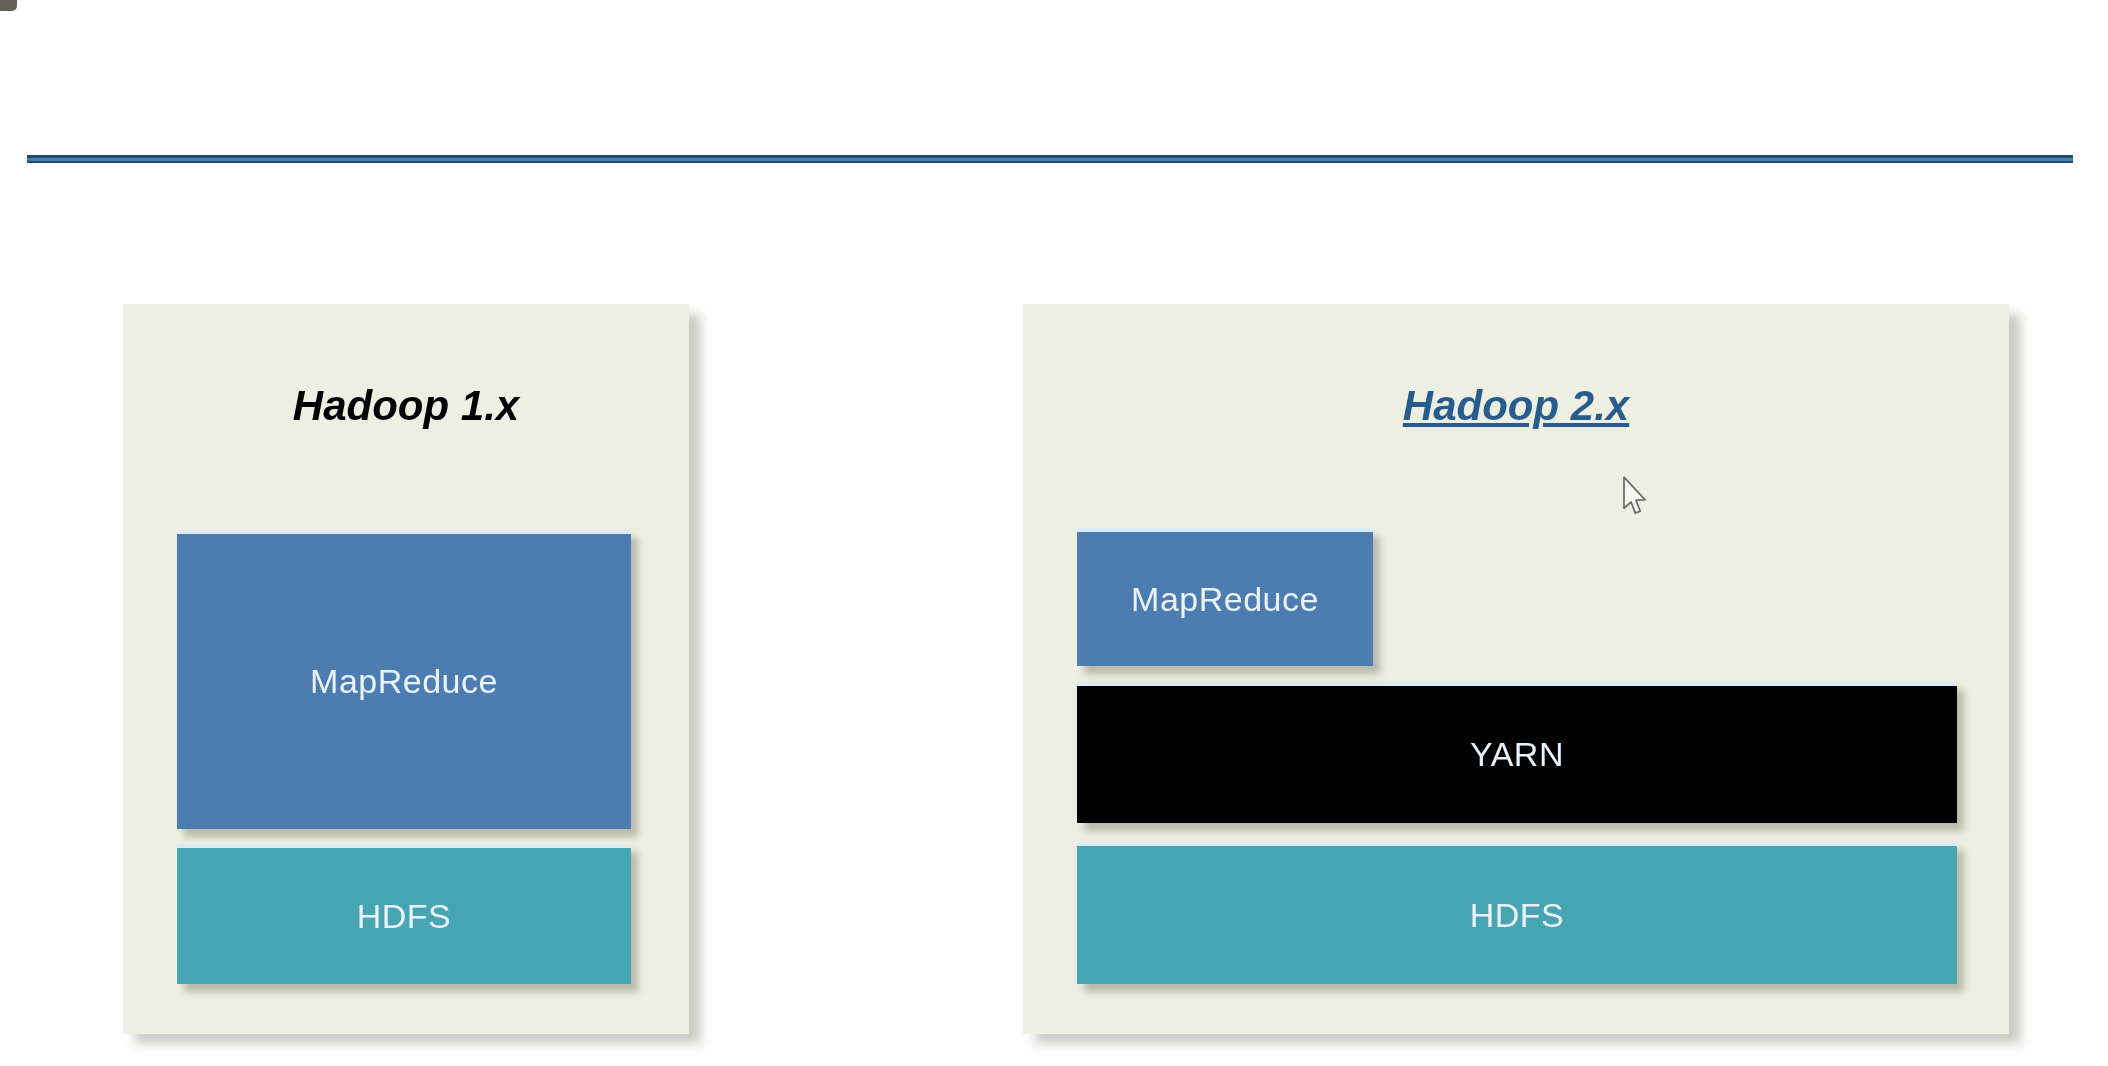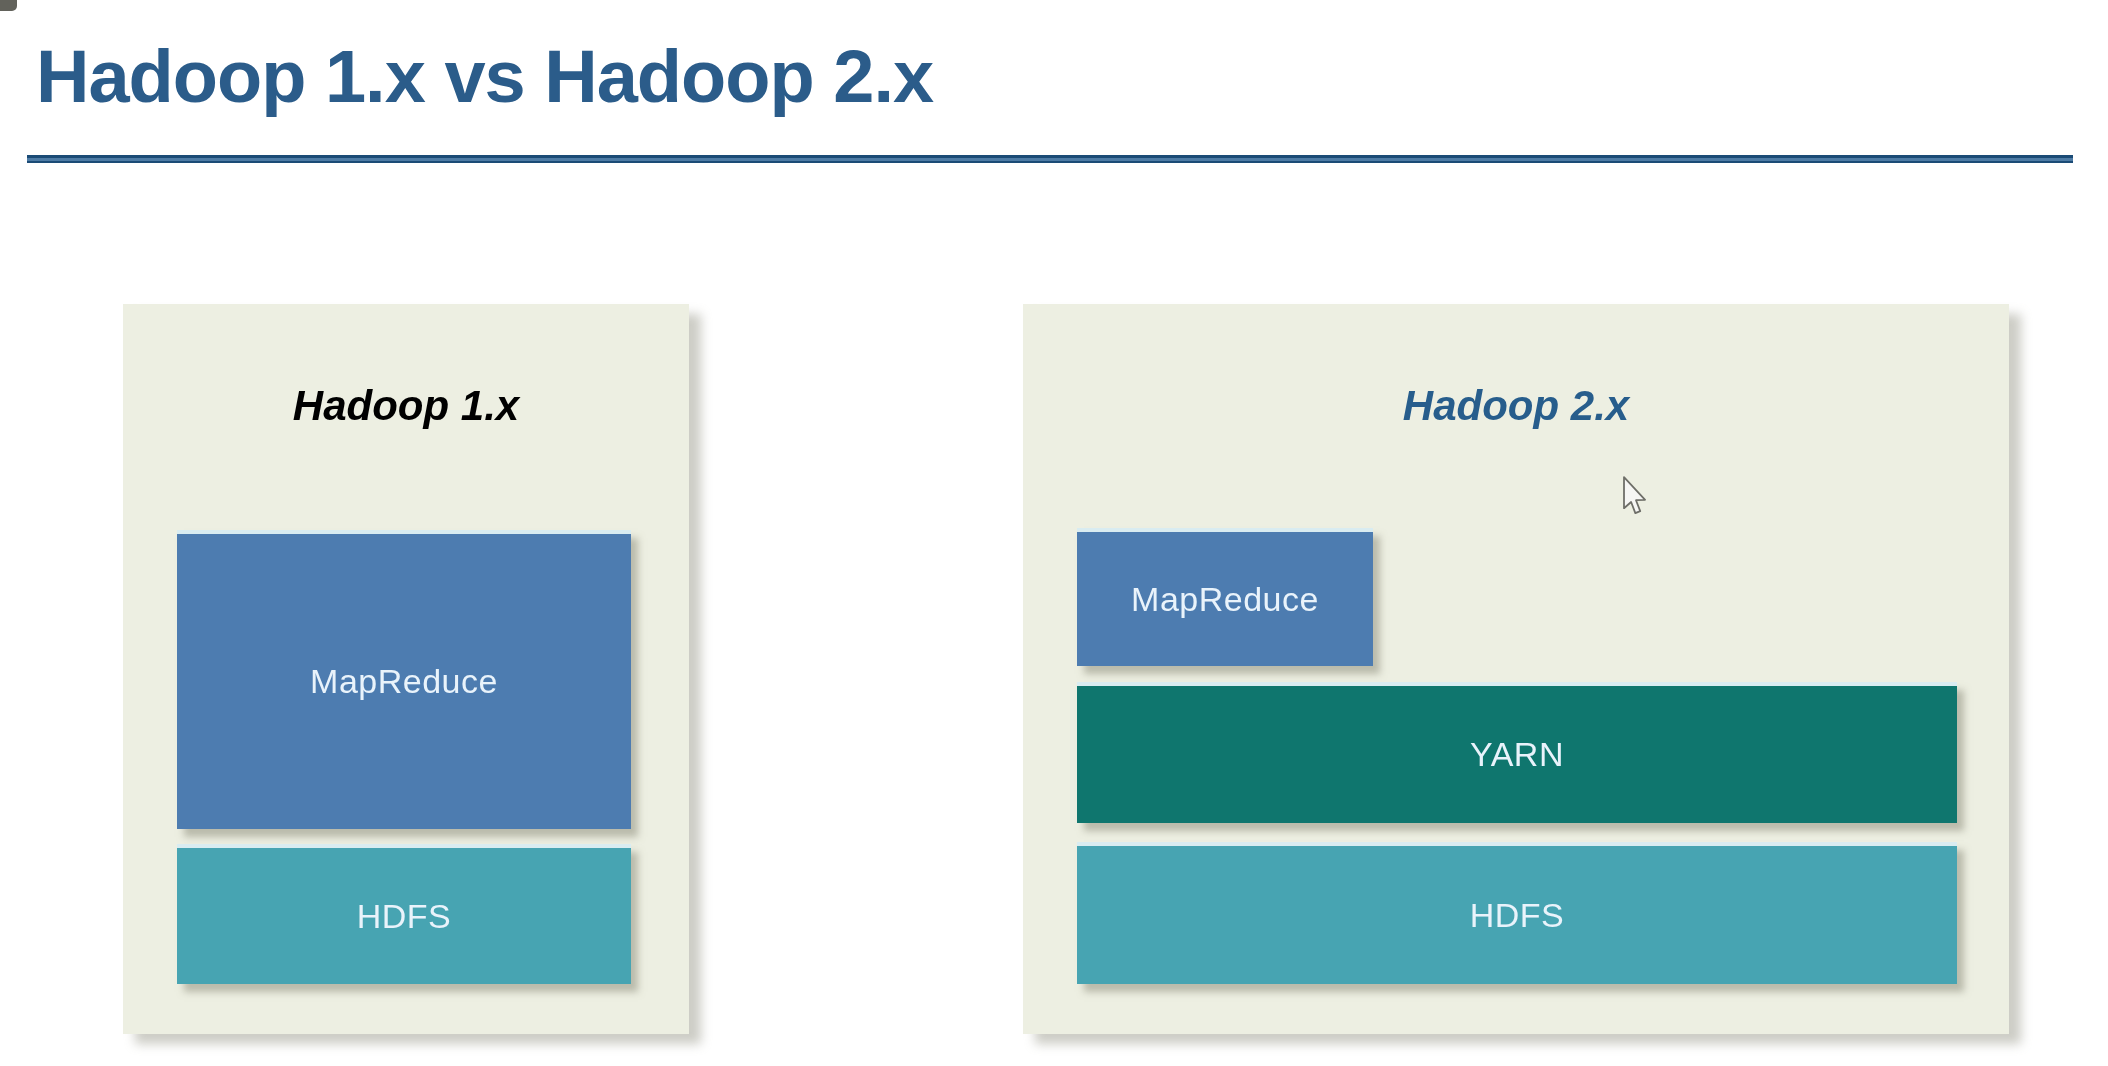--- a/index.html
+++ b/index.html
@@ -105,49 +105,48 @@
     filter: blur(0.5px);
   }
 </style>
 </head>
 <body>
 
 <div class="slide">
 
   <div class="corner-artifact"></div>
 
-  <div class="main-title" style="color: rgb(43, 92, 138);">Hadoop 1.x vs Hadoop 2.x</div>
 
   <div class="title-rule" style="background-color: rgb(27, 75, 118);">
     <div class="title-rule-inner" style="background-color: rgb(77, 123, 165);"></div>
   </div>
 
   <div class="panel panel-1x" style="background-color: rgb(237, 239, 226);">
 
     <div class="panel-title" style="color: #000000;">Hadoop 1.x</div>
 
     <div class="block blk-mr-1x" style="background-color: rgb(77, 124, 176); border-top-color: rgb(217, 236, 241);">
       <span style="color: rgb(233, 243, 251);">MapReduce</span>
     </div>
 
     <div class="block blk-hdfs-1x" style="background-color: rgb(71, 164, 178); border-top-color: rgb(217, 236, 241);">
       <span style="color: rgb(233, 243, 251);">HDFS</span>
     </div>
   </div>
 
   <div class="panel panel-2x" style="background-color: rgb(237, 239, 226);">
 
-    <div class="panel-title" style="color: rgb(39, 93, 140);">Hadoop 2.x</div>
+    <div class="panel-title" style="color: rgb(39, 93, 140); text-decoration: underline;">Hadoop 2.x</div>
 
     <div class="block blk-mr-2x" style="background-color: rgb(77, 124, 176); border-top-color: rgb(217, 236, 241);">
       <span style="color: rgb(233, 243, 251);">MapReduce</span>
     </div>
 
 
-    <div class="block blk-yarn-2x" style="background-color: #0f766e; border-top-color: rgb(217, 236, 241);">
+    <div class="block blk-yarn-2x" style="background-color: #000000; border-top-color: rgb(217, 236, 241);">
       <span style="color: rgb(233, 243, 251);">YARN</span>
     </div>
 
     <div class="block blk-hdfs-2x" style="background-color: rgb(71, 164, 178); border-top-color: rgb(217, 236, 241);">
       <span style="color: rgb(233, 243, 251);">HDFS</span>
     </div>
   </div>
 
   <svg class="cursor" viewBox="0 0 24 36" xmlns="http://www.w3.org/2000/svg">
     <path d="M3,1 L3,29 L9.4,23.4 L13.2,33.4 L17.6,31.6 L13.8,21.8 L22,21.4 Z" fill="#f6f6f4" stroke="#6e6e68" stroke-width="1.6" stroke-linejoin="round"></path>

